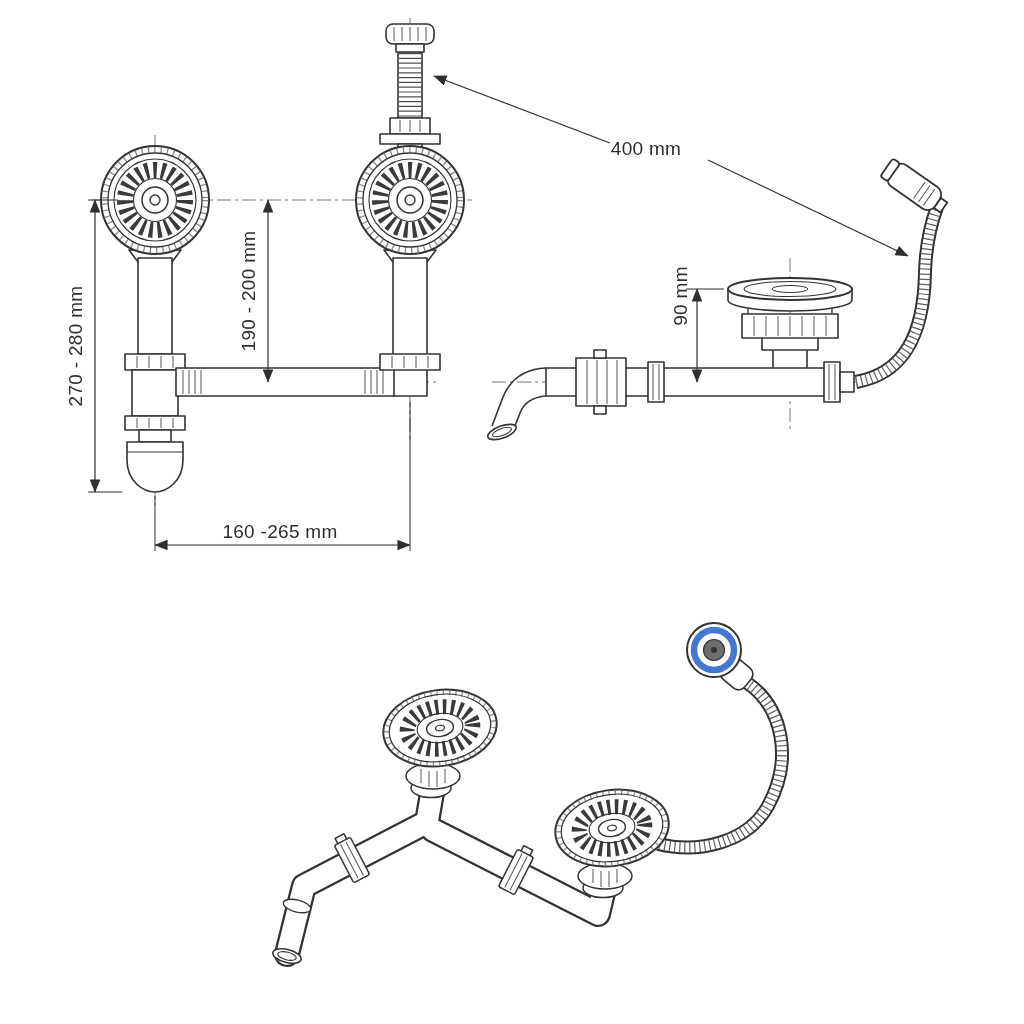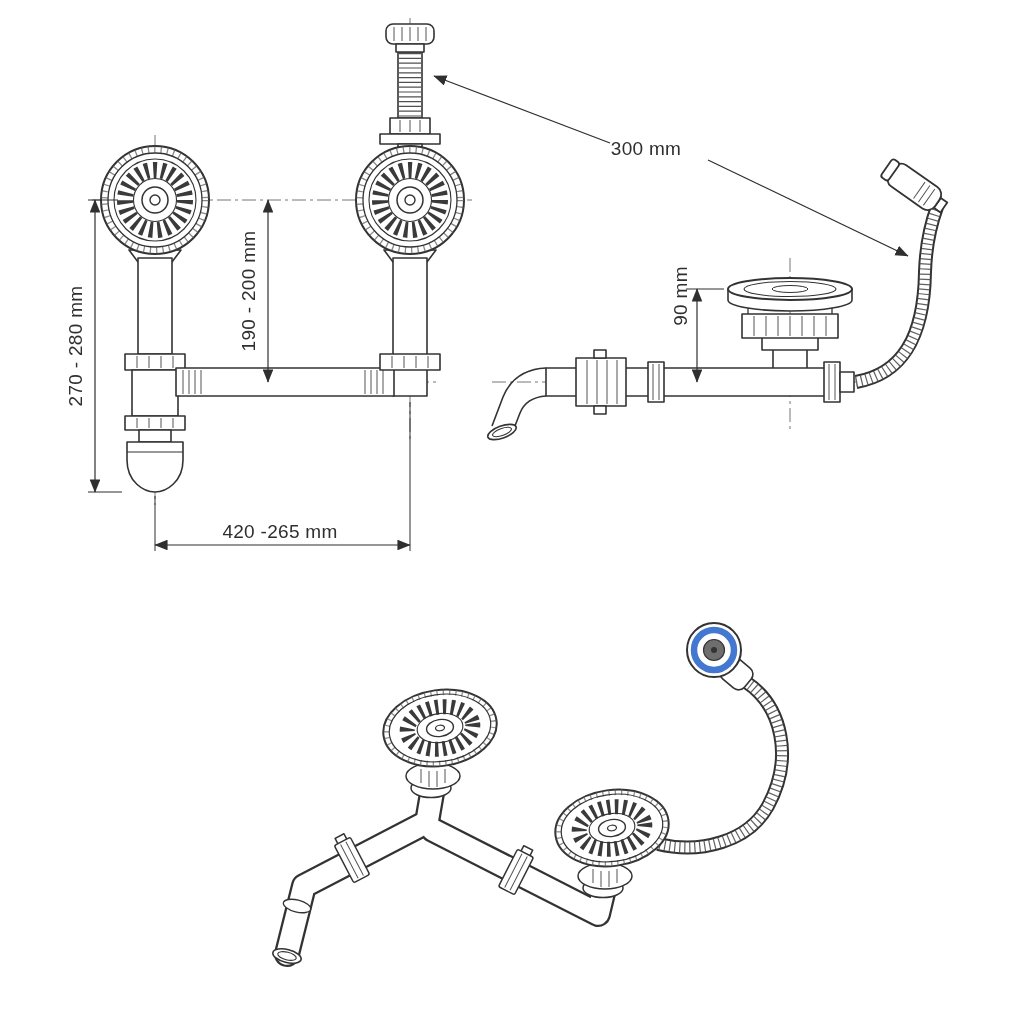--- a/index.html
+++ b/index.html
@@ -218,17 +218,17 @@
       <circle cx="714" cy="650" r="27" fill="#fff" stroke="#333" stroke-width="2"></circle>
       <circle cx="714" cy="650" r="20" fill="none" stroke="#4377d0" stroke-width="6.5"></circle>
       <circle cx="714" cy="650" r="10.5" fill="#6e6e6e" stroke="#333" stroke-width="1.2"></circle>
       <circle cx="714" cy="650" r="3" fill="#333"></circle>
     </g>
   </g>
 </svg>
 
 <div class="dim-label vert" style="left:76px;top:346px">270 - 280 mm</div>
 <div class="dim-label vert" style="left:249px;top:291px">190 - 200 mm</div>
-<div class="dim-label" style="left:280px;top:532px">420 -265 mm</div>
-<div class="dim-label" style="left:646px;top:149px">300 mm</div>
+<div class="dim-label" style="left:280px;top:532px">160 -265 mm</div>
+<div class="dim-label" style="left:646px;top:149px">400 mm</div>
 <div class="dim-label vert" style="left:681px;top:296px">90 mm</div>
 
 </div>
 
 </body></html>

